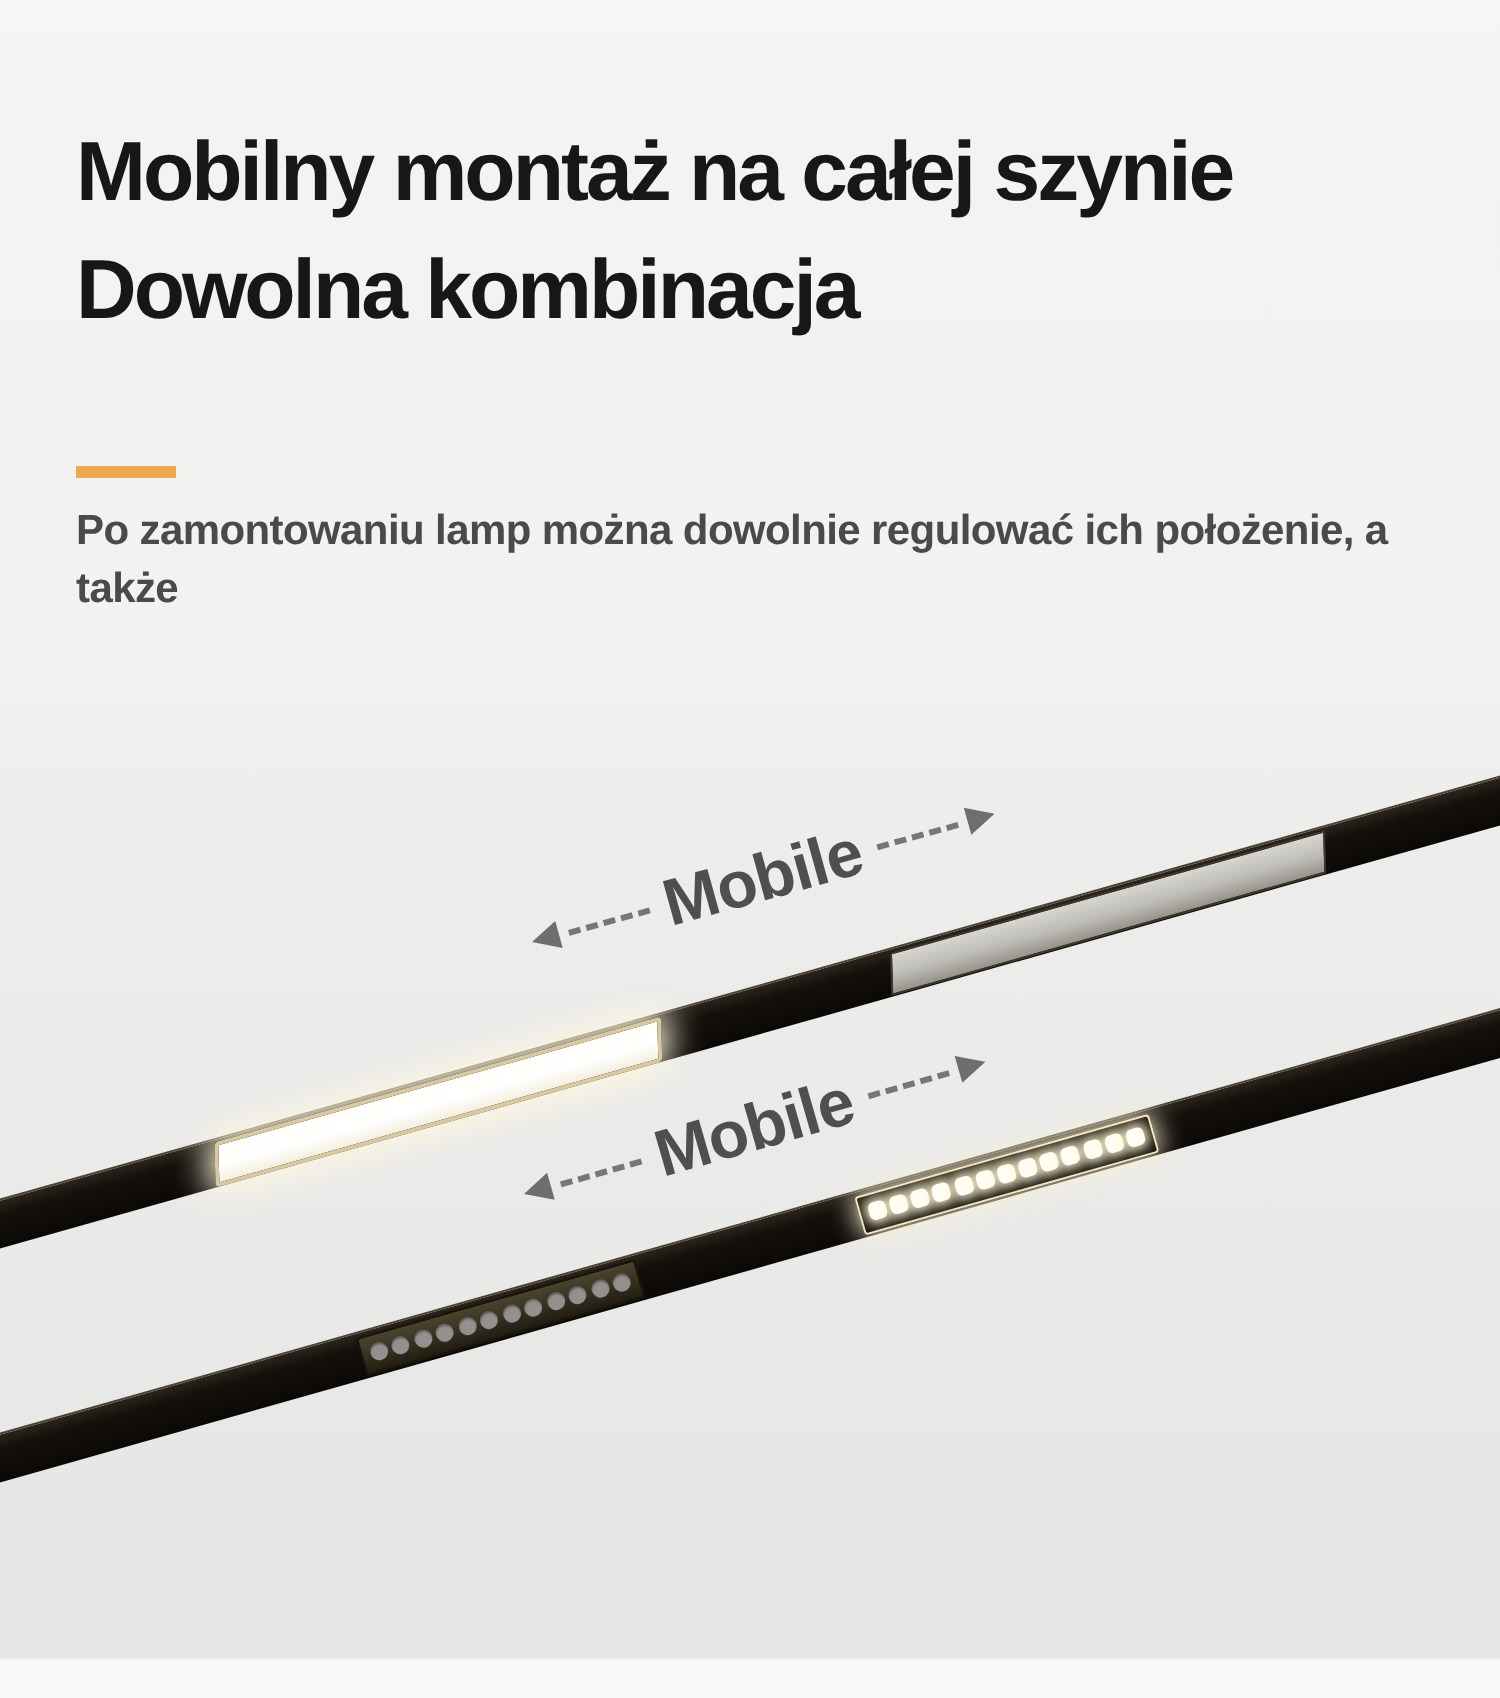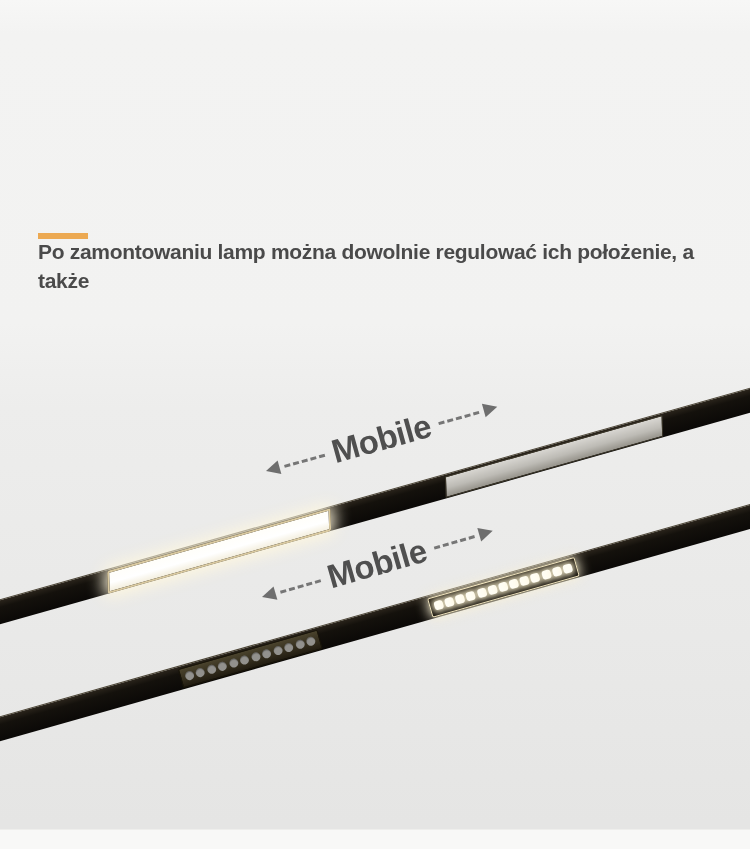--- a/index.html
+++ b/index.html
@@ -13,21 +13,21 @@
     position:absolute;left:38px;top:56px;margin:0;
     font-size:42px;line-height:59px;font-weight:700;letter-spacing:-1.5px;
     color:var(--title,#171717);
   }
   .title span{display:block;}
   .divider{
     position:absolute;left:38px;top:233px;width:50px;height:6px;
     background:var(--accent,#ECA952);
   }
   .subtitle{
-    position:absolute;left:38px;top:237px;margin:0;
+    position:absolute;left:38px;top:251px;margin:0;
     font-size:21px;line-height:29px;font-weight:700;letter-spacing:-0.3px;
     color:var(--subtitle,#4a4a4a);
   }
   .subtitle span{display:block;}
   
   .scene{position:absolute;left:0;top:0;width:750px;height:849px;}
   .rail{
     position:absolute;height:23px;
     background:linear-gradient(180deg,#2a241b 0%,#14110c 30%,#0b0907 100%);
     border-top:1px solid #4a4334;
@@ -91,20 +91,24 @@
   .footer-strip{
     position:absolute;left:0;bottom:0;width:750px;height:19px;
     background:#f8f8f7;border-top:1px solid #eeeeec;
   }
 </style>
 </head>
 <body>
 
 <div id="page">
 
+  <h1 class="title">
+    <span>Mobilny montaż na całej szynie</span>
+    <span>Dowolna kombinacja</span>
+  </h1>
 
   <div class="divider"></div>
 
   <p class="subtitle">
     <span>Po zamontowaniu lamp można dowolnie regulować ich położenie, a także</span>
   </p>
 
   <div class="scene">
 
     <div class="rail rail1">

